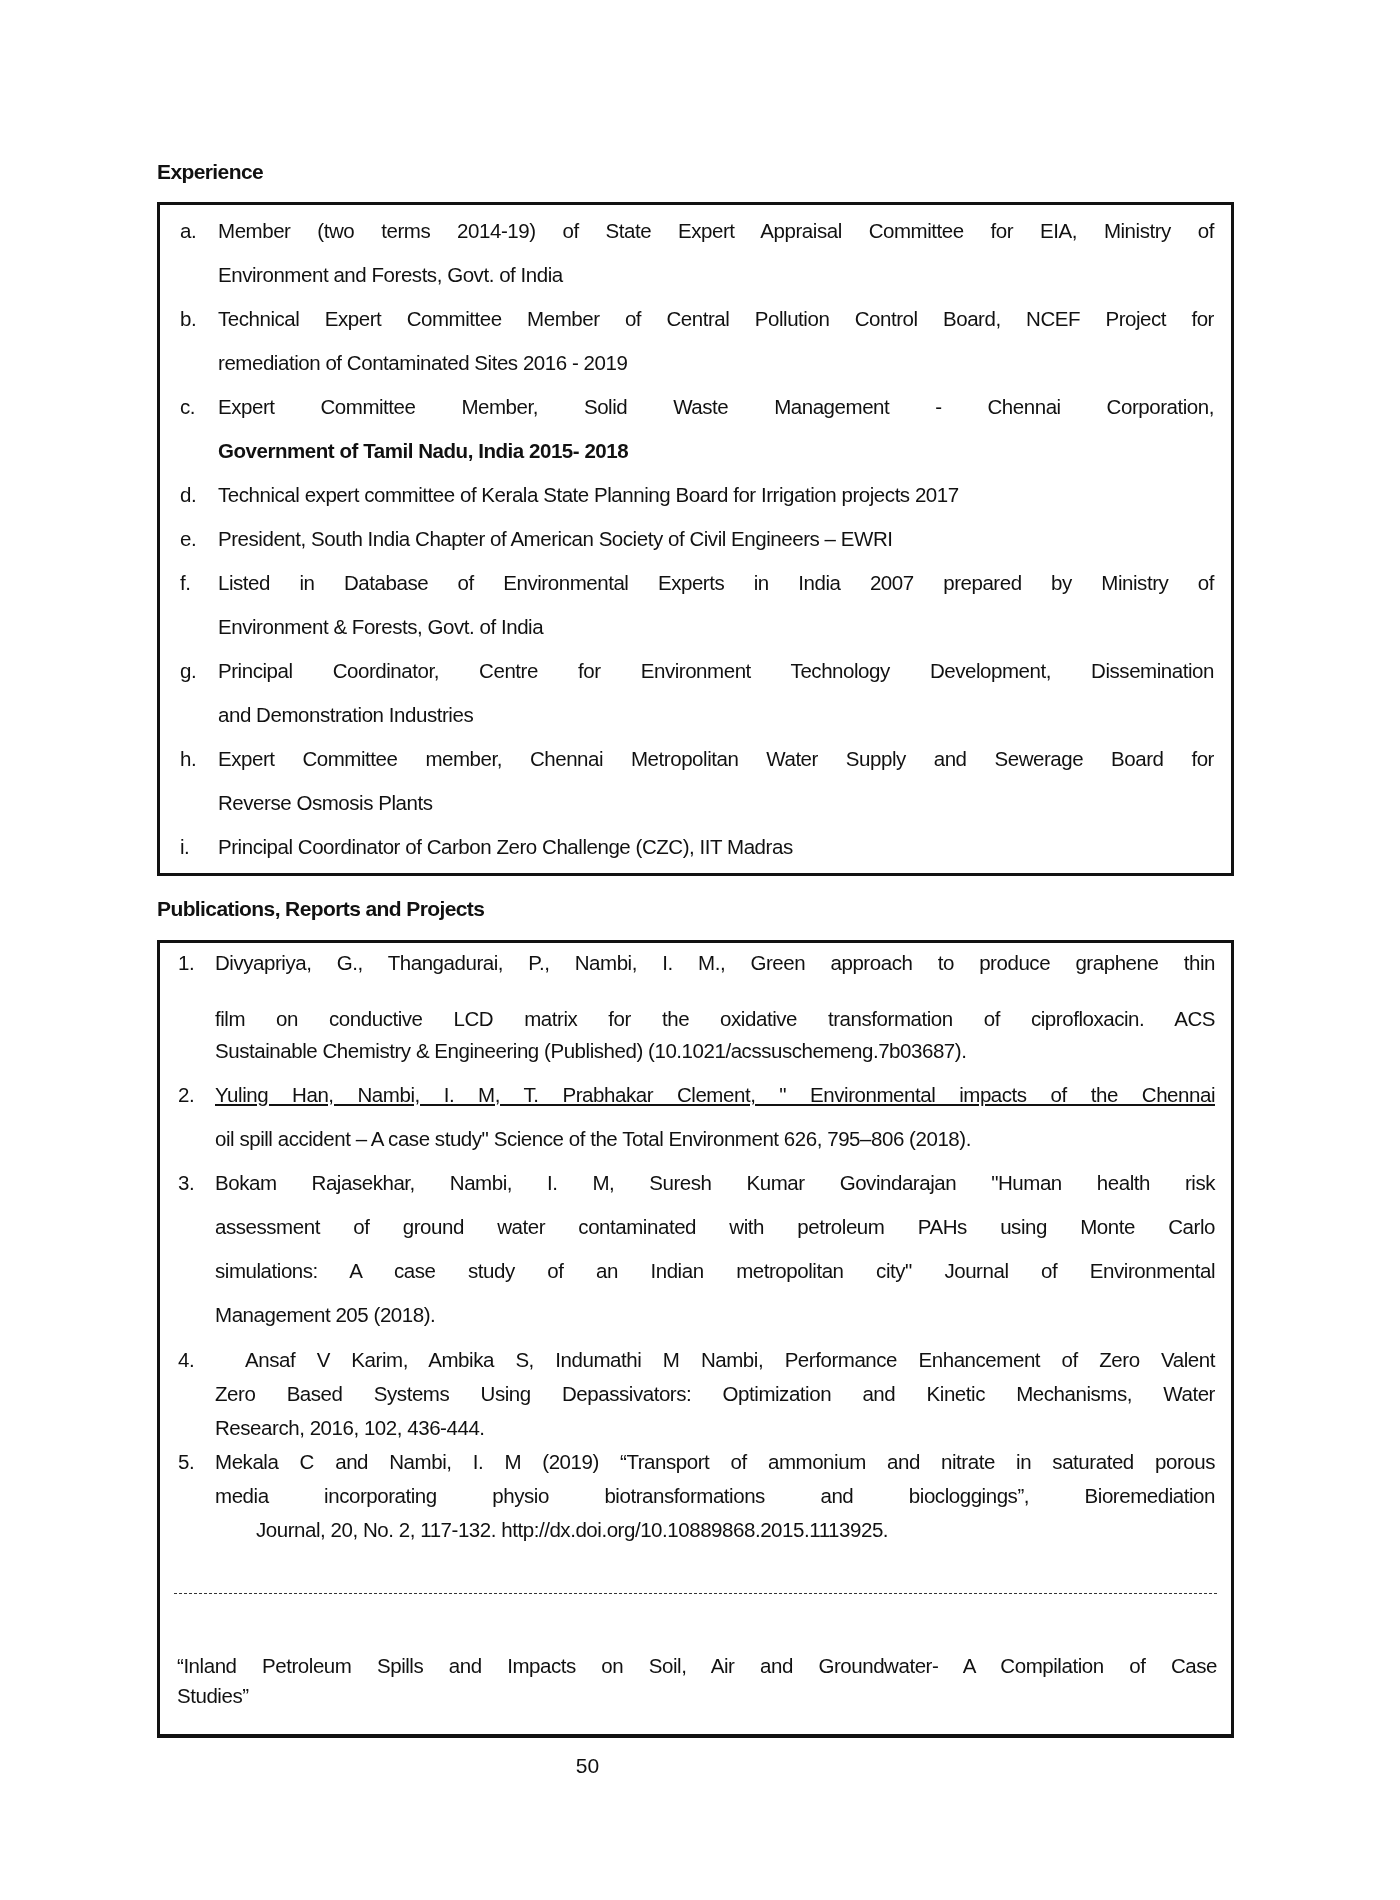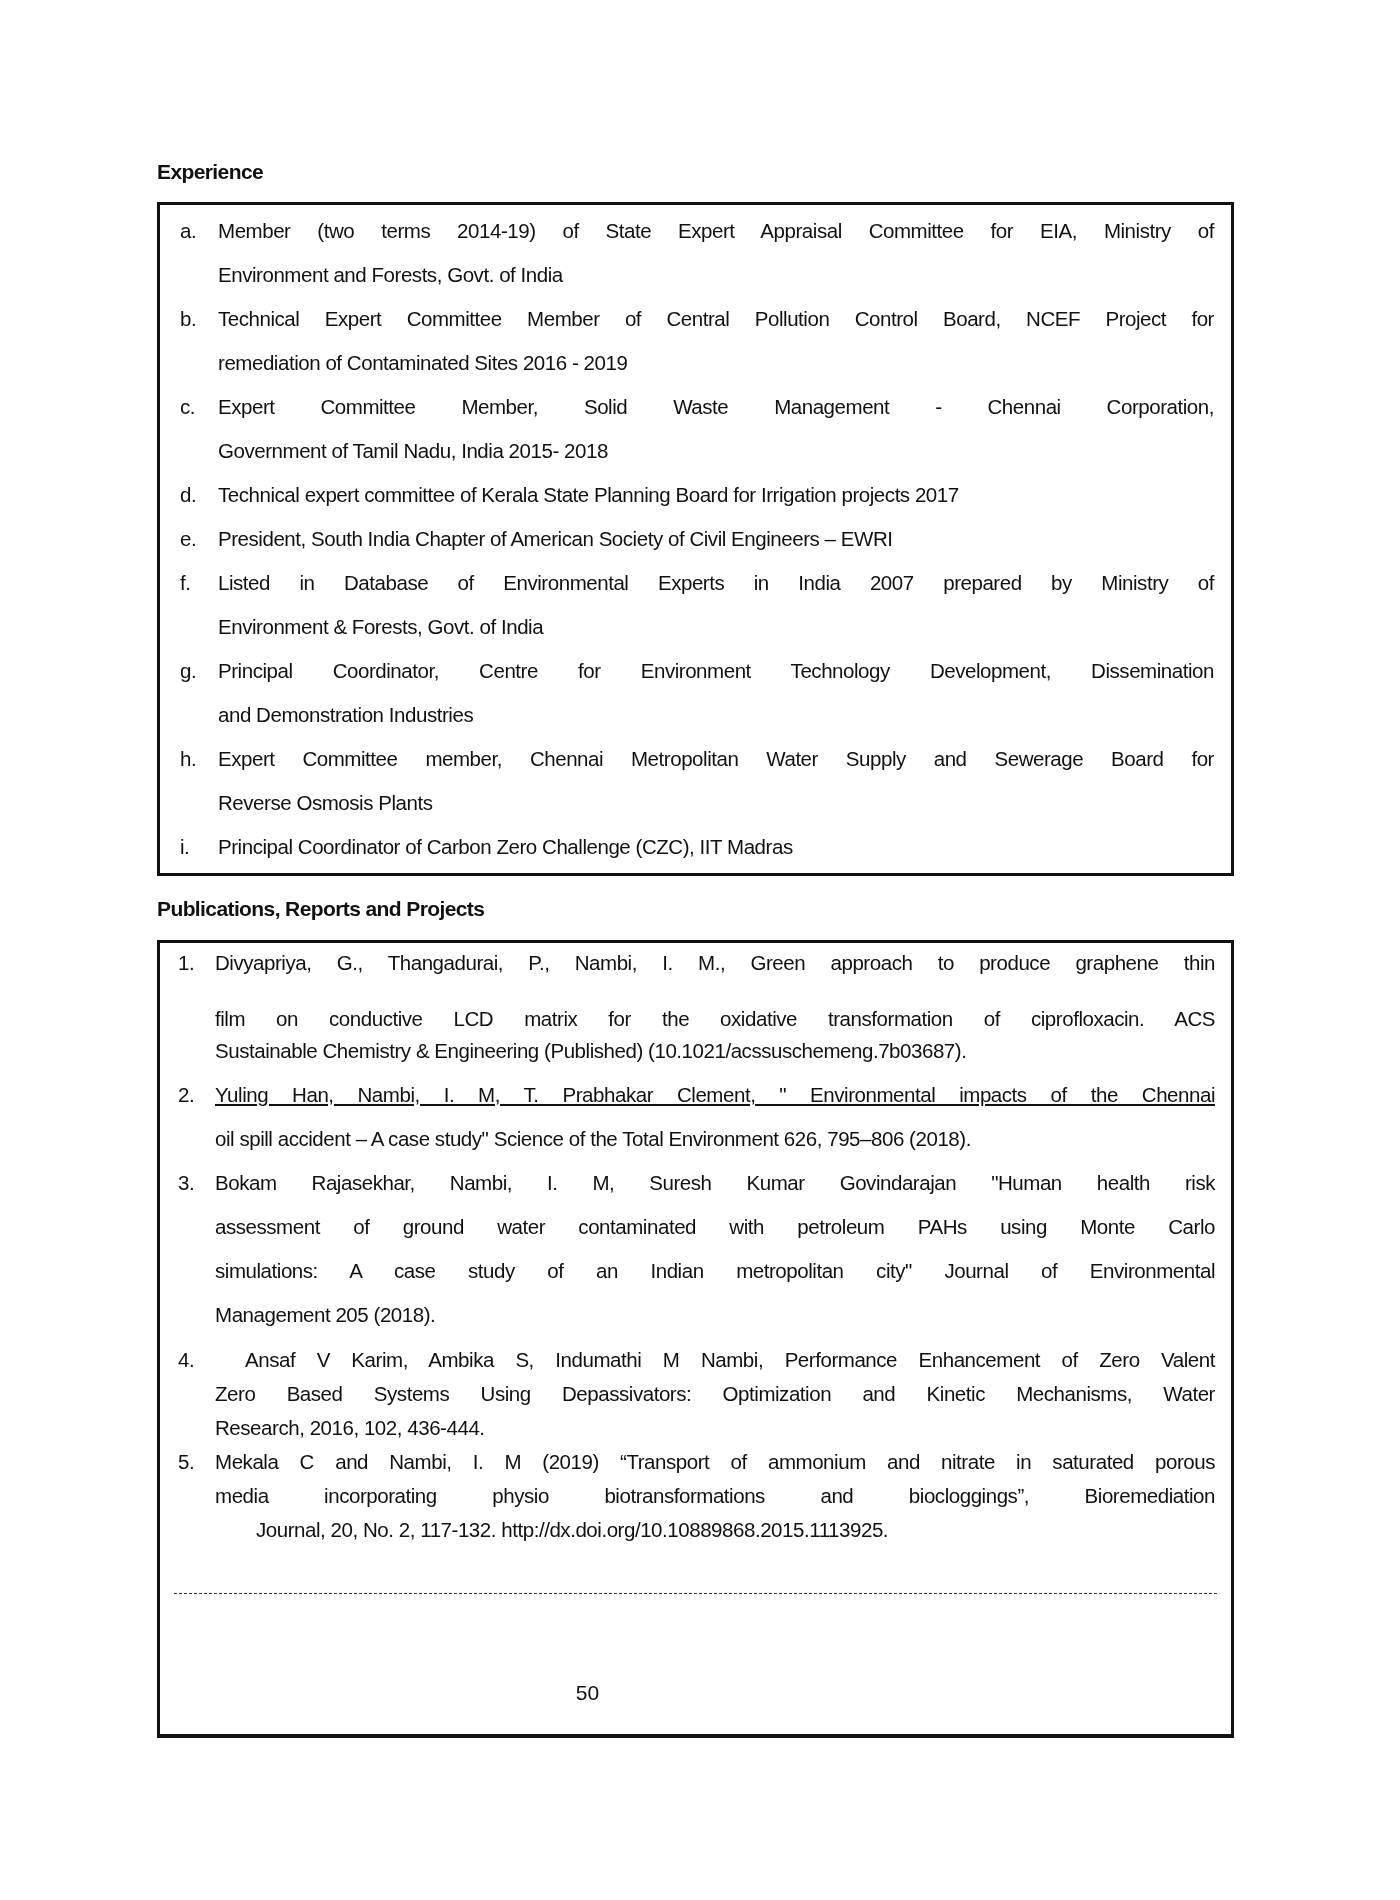--- a/index.html
+++ b/index.html
@@ -14,21 +14,21 @@
   .marker { position:absolute; }
   .line { position:absolute; left:0; right:0; text-align:justify; text-align-last:justify; }
   .line.last { text-align-last:left; }
   .exp .marker { left:20px; }
   .exp .txtwrap { position:absolute; left:58px; width:996px; }
   .pub .marker { left:18px; }
   .pub .txtwrap { position:absolute; left:55px; width:1000px; }
   .dash { position:absolute; left:14px; right:14px; border-top:1px dashed #333; height:0; }
   .pres { position:absolute; left:17px; width:1040px; font-size:20.5px; letter-spacing:-0.45px; }
   .pres b { font-weight:bold; }
-  .pagenum { position:absolute; left:0; width:1175px; top:1681px; text-align:center;
+  .pagenum { position:absolute; left:0; width:1175px; top:1754px; text-align:center;
              font-size:21px; }
 </style>
 </head>
 <body>
 
 <div class="heading" style="top:160px;">Experience</div>
 
 <div class="box exp" style="top:202px; height:674px;">
 
   <div class="row" style="top:14px;">
@@ -44,21 +44,21 @@
     <div class="txtwrap">
       <div class="line" style="top:0;">Technical Expert Committee Member of Central Pollution Control Board, NCEF Project for</div>
       <div class="line last" style="top:44px;">remediation of Contaminated Sites 2016 - 2019</div>
     </div>
   </div>
 
   <div class="row" style="top:190px;">
     <span class="marker">c.</span>
     <div class="txtwrap">
       <div class="line" style="top:0;">Expert Committee Member, Solid Waste Management - Chennai Corporation,</div>
-      <div class="line last" style="top:44px;">Government of Tamil Nadu, India 2015- 2018</div>
+      <div class="line last" style="top:44px;font-weight:bold;">Government of Tamil Nadu, India 2015- 2018</div>
     </div>
   </div>
 
   <div class="row" style="top:278px;">
     <span class="marker">d.</span>
     <div class="txtwrap">
       <div class="line last" style="top:0;">Technical expert committee of Kerala State Planning Board for Irrigation projects 2017</div>
     </div>
   </div>
 
@@ -145,15 +145,19 @@
     <span class="marker">5.</span>
     <div class="txtwrap">
       <div class="line" style="top:0;">Mekala C and Nambi, I. M (2019) “Transport of ammonium and nitrate in saturated porous</div>
       <div class="line" style="top:34px;">media incorporating physio biotransformations and biocloggings”, Bioremediation</div>
       <div class="line last" style="top:68px;margin-left:41px;">Journal, 20, No. 2, 117-132. http://dx.doi.org/10.10889868.2015.1113925.</div>
     </div>
   </div>
 
   <div class="dash" style="top:650px;"></div>
 
+  <div class="pres" style="top:711px;">
+    <div class="line" style="position:relative;">“Inland Petroleum Spills and Impacts on Soil, Air and Groundwater- A Compilation of Case</div>
+    <div class="line last" style="position:relative; margin-top:6px;">Studies”</div>
+  </div>
 </div>
 
 <div class="pagenum">50</div>
 
 </body></html>

